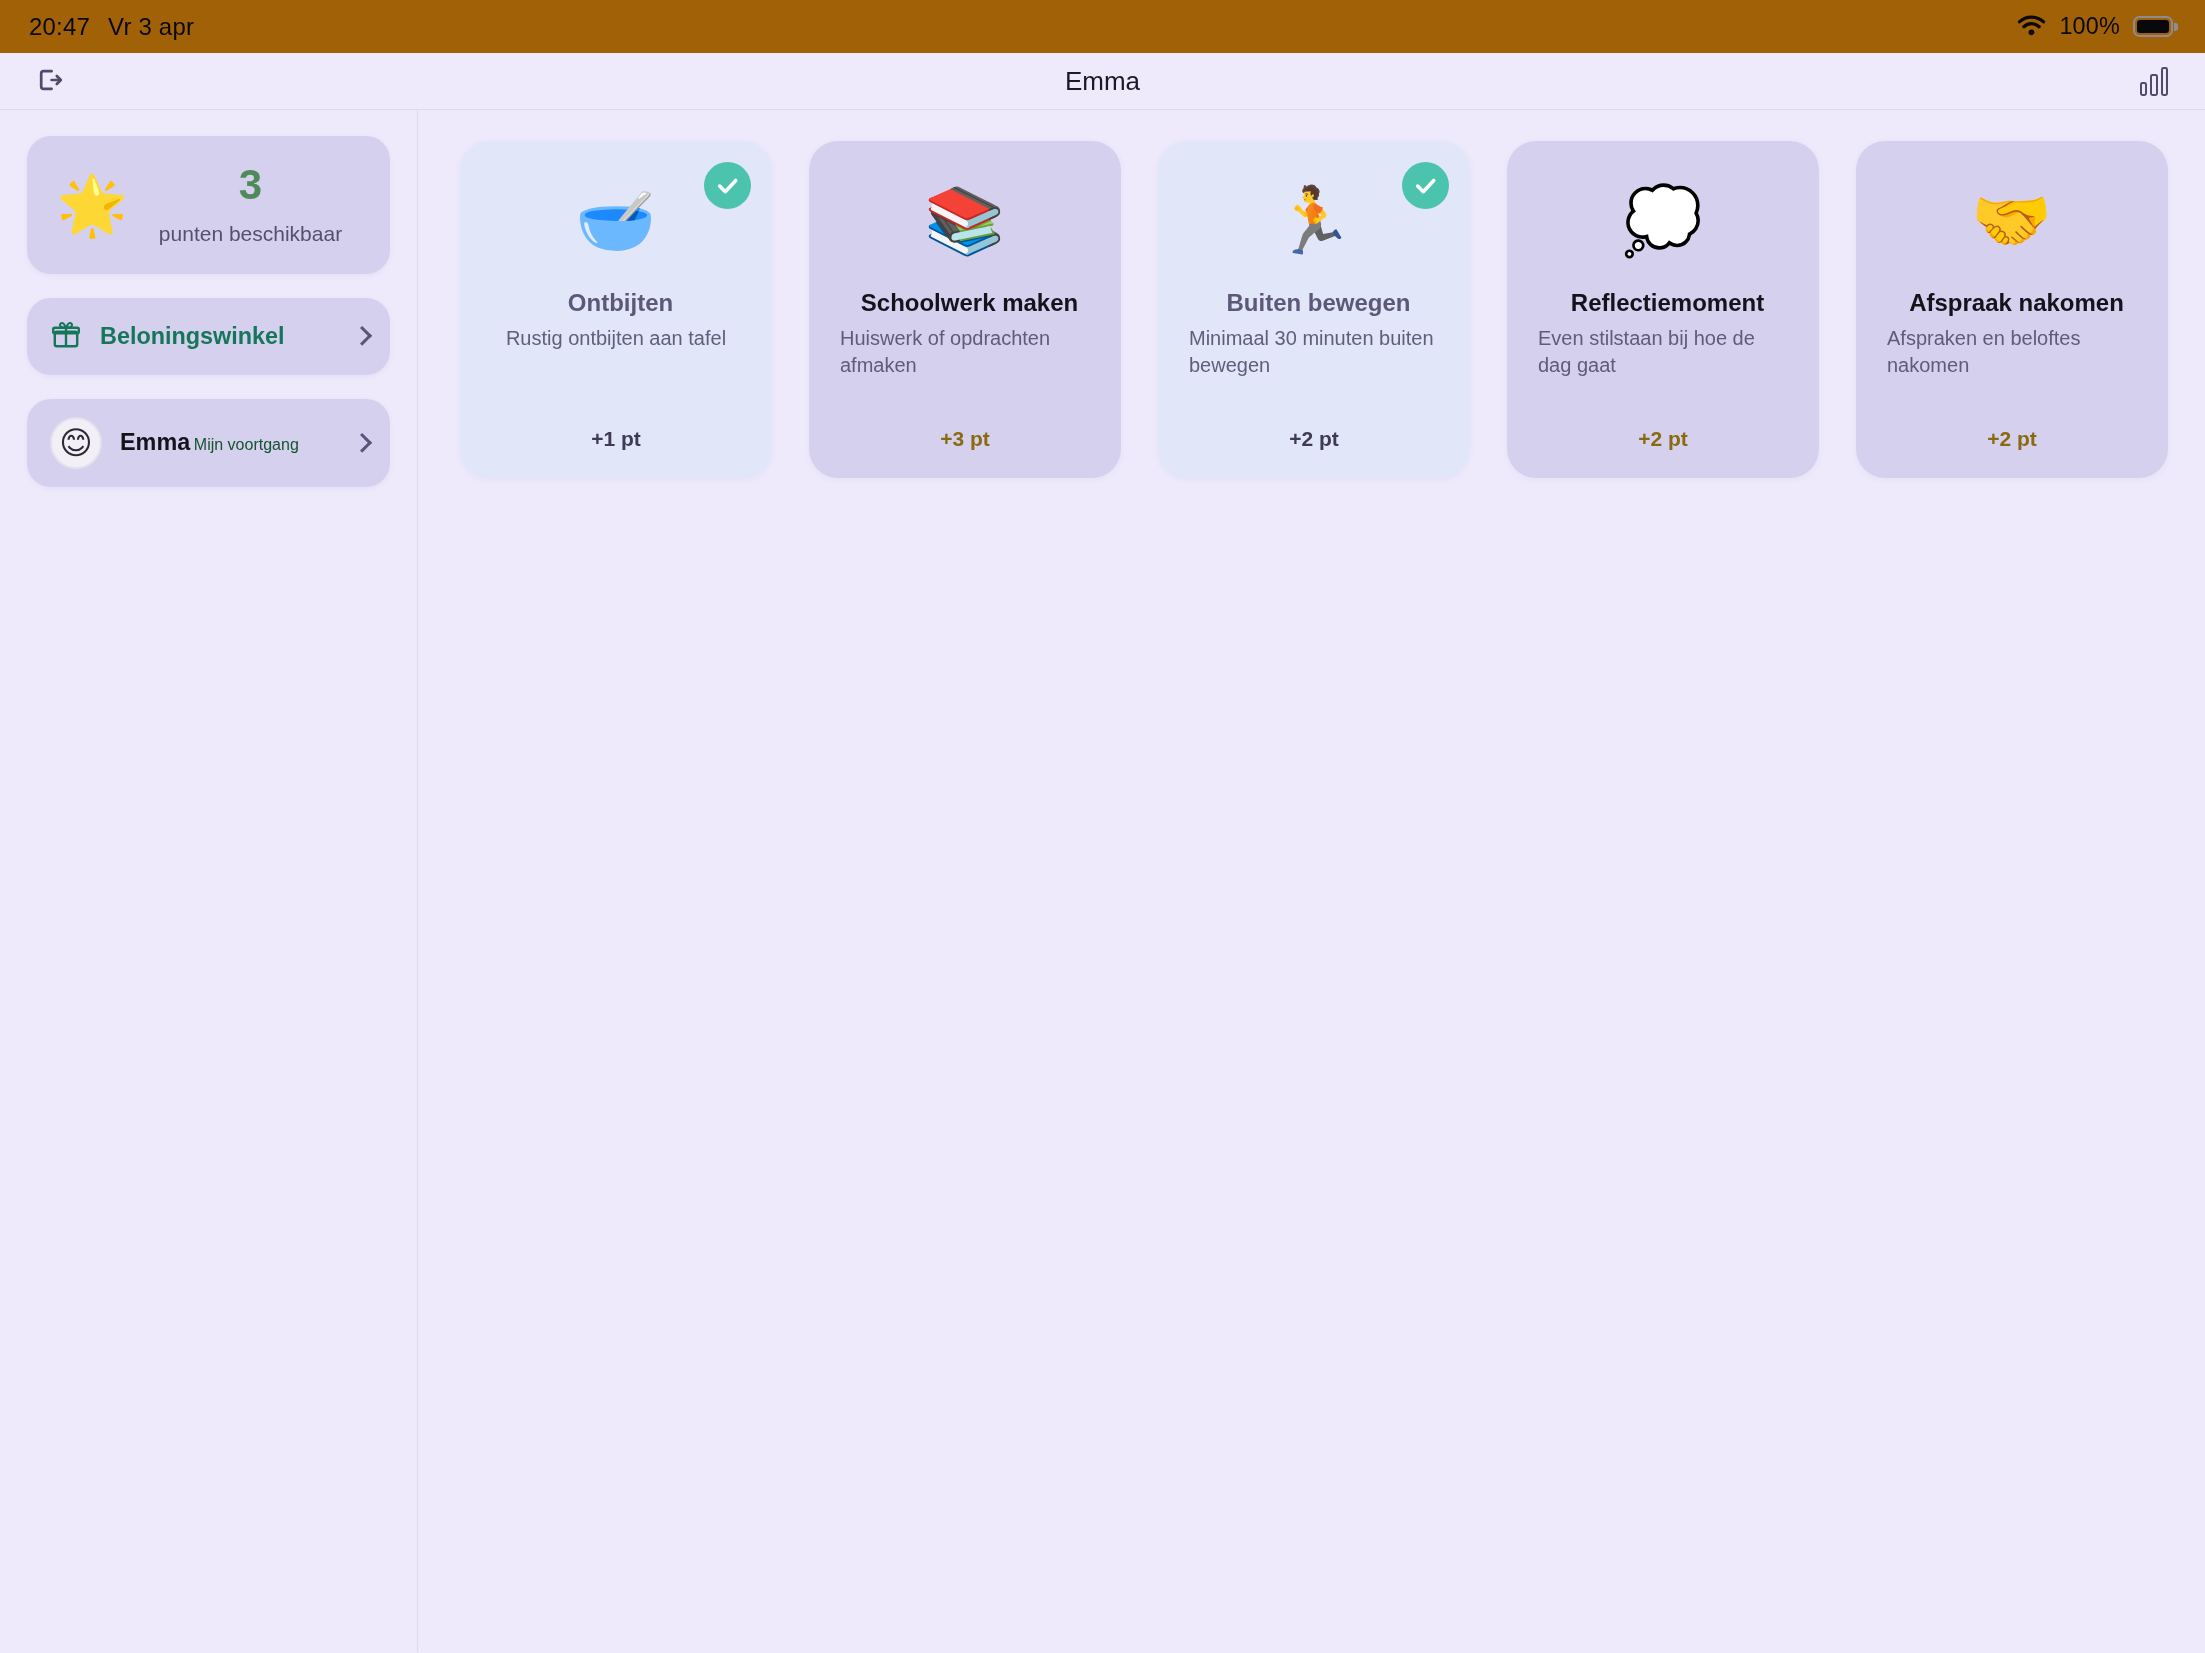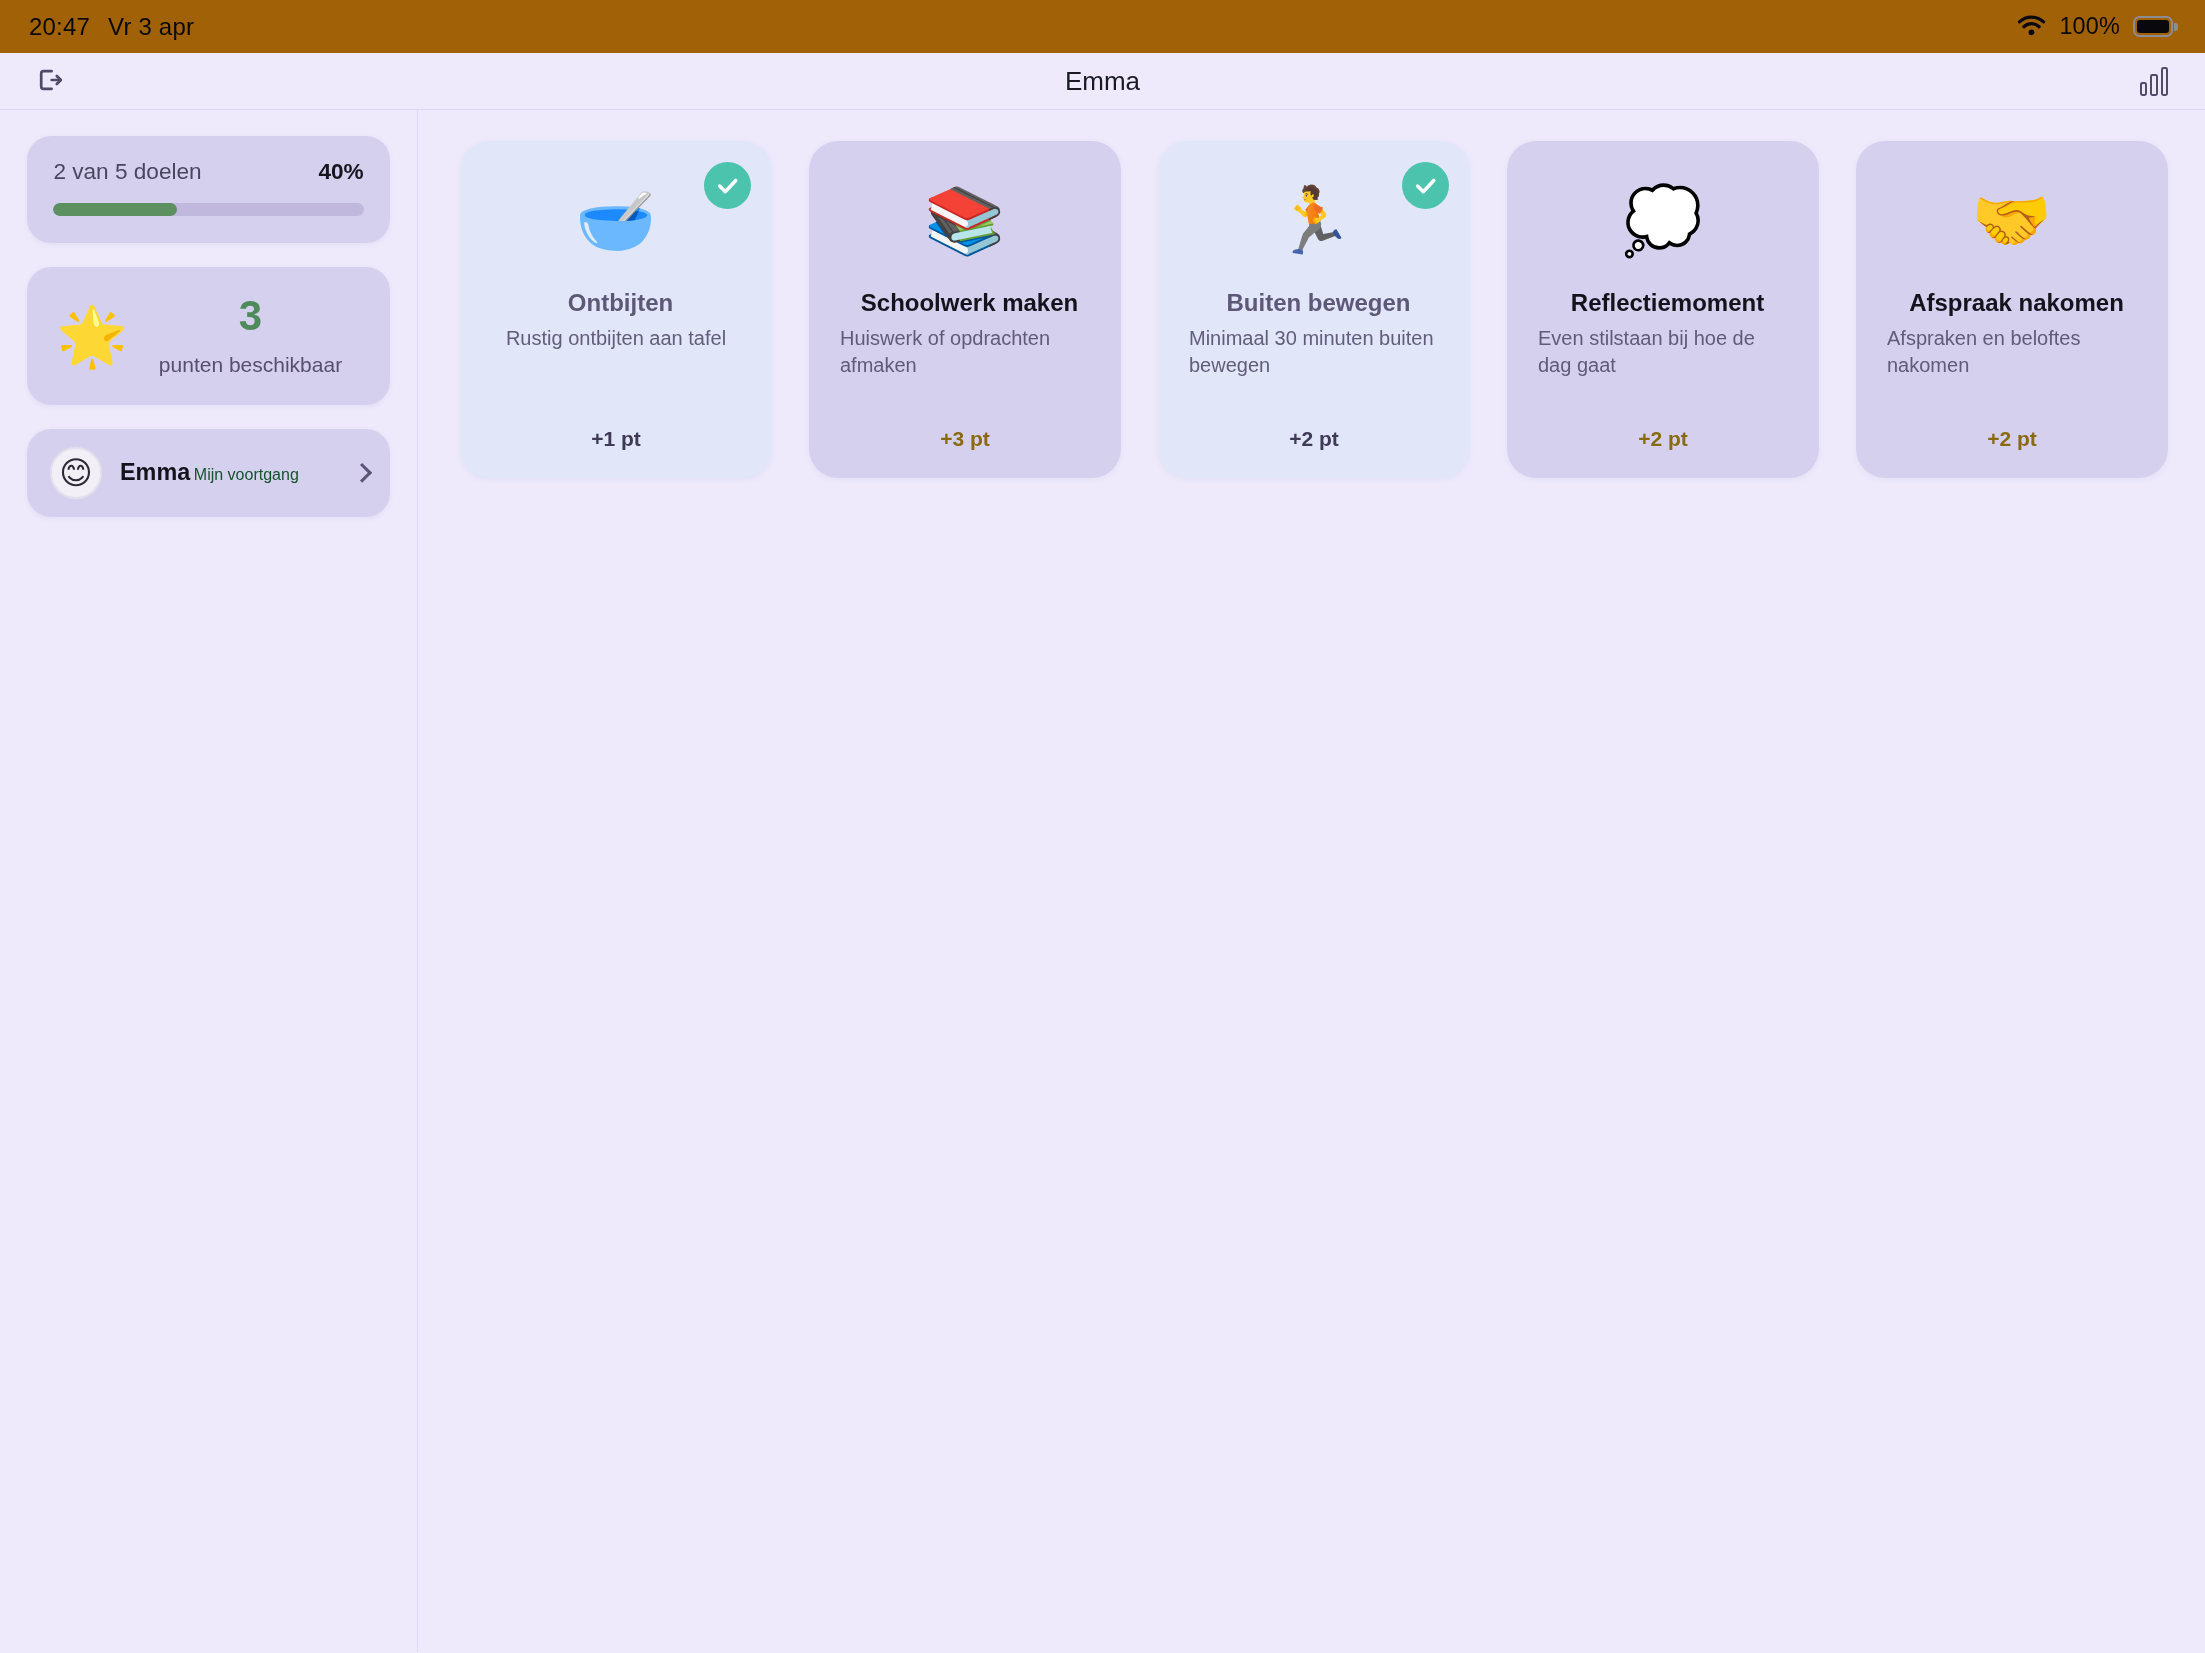--- a/index.html
+++ b/index.html
@@ -394,38 +394,42 @@
       <i></i>
       <i></i>
     </span>
   </button>
 </div>
 
 <div class="layout">
 
   <aside class="sidebar">
 
-    <section class="side-card goals-card">
-      <div class="goals-row">
-        <span class="goals-label">2 van 5 doelen</span>
-        <span class="goals-pct">40%</span>
-      </div>
-      <div class="progress-track">
-        <div class="progress-fill" style="width: 40%; background: rgb(92, 144, 97);"></div>
-      </div>
-    </section>
 
     <section class="side-card points-card">
       <span class="points-emoji">🌟</span>
       <div class="points-body">
         <div class="points-value">3</div>
         <div class="points-caption">punten beschikbaar</div>
       </div>
     </section>
 
+    <section class="side-card nav-card">
+      <span class="gift-icon">
+        <svg width="32" height="32" viewBox="0 0 40 40">
+          <rect x="6" y="16" width="28" height="18" rx="2.5" stroke="#16765a" stroke-width="3" fill="none"></rect>
+          <rect x="4" y="11" width="32" height="7" rx="2" stroke="#16765a" stroke-width="3" fill="none"></rect>
+          <path d="M20 11 V34" stroke="#16765a" stroke-width="3" fill="none"></path>
+          <path d="M20 11 C20 11 14.5 11 13 9 C11.6 7.2 13 4.6 15.2 5 C17.6 5.4 20 11 20 11 Z" stroke="#16765a" stroke-width="2.6" fill="none"></path>
+          <path d="M20 11 C20 11 25.5 11 27 9 C28.4 7.2 27 4.6 24.8 5 C22.4 5.4 20 11 20 11 Z" stroke="#16765a" stroke-width="2.6" fill="none"></path>
+        </svg>
+      </span>
+      <span class="nav-label">Beloningswinkel</span>
+      <span class="chevron"></span>
+    </section>
 
     <section class="side-card profile-card">
       <span class="avatar">😊</span>
       <span class="profile-text">
         <span class="profile-name">Emma</span>
         <span class="profile-sub">Mijn voortgang</span>
       </span>
       <span class="chevron"></span>
     </section>
 

